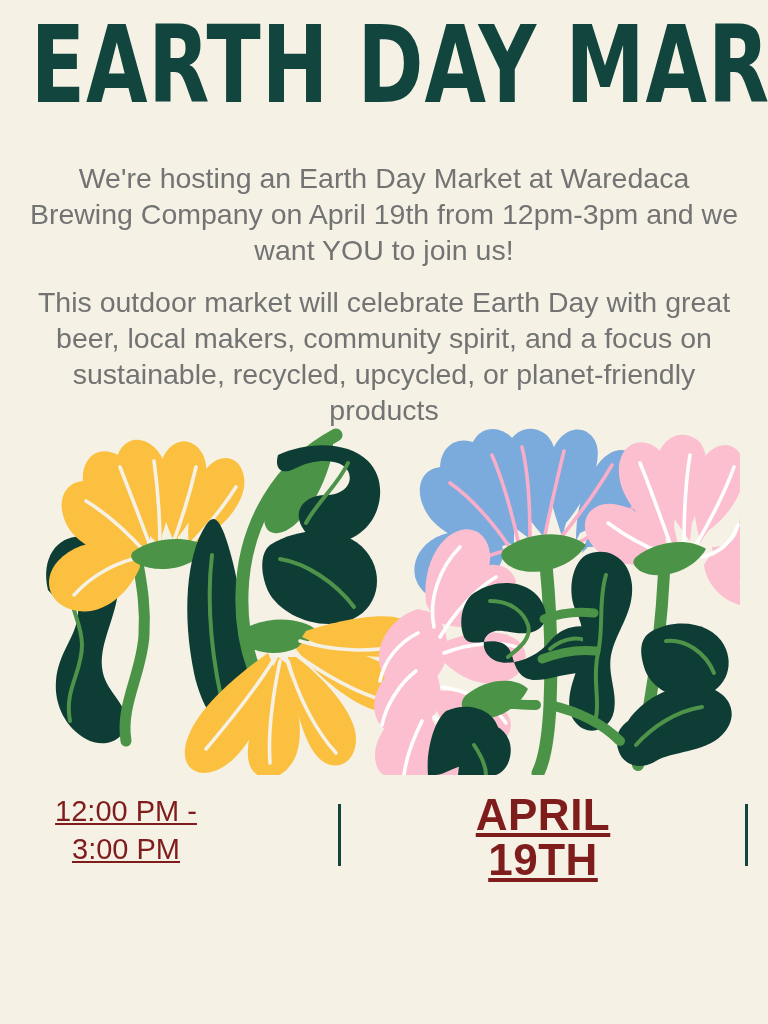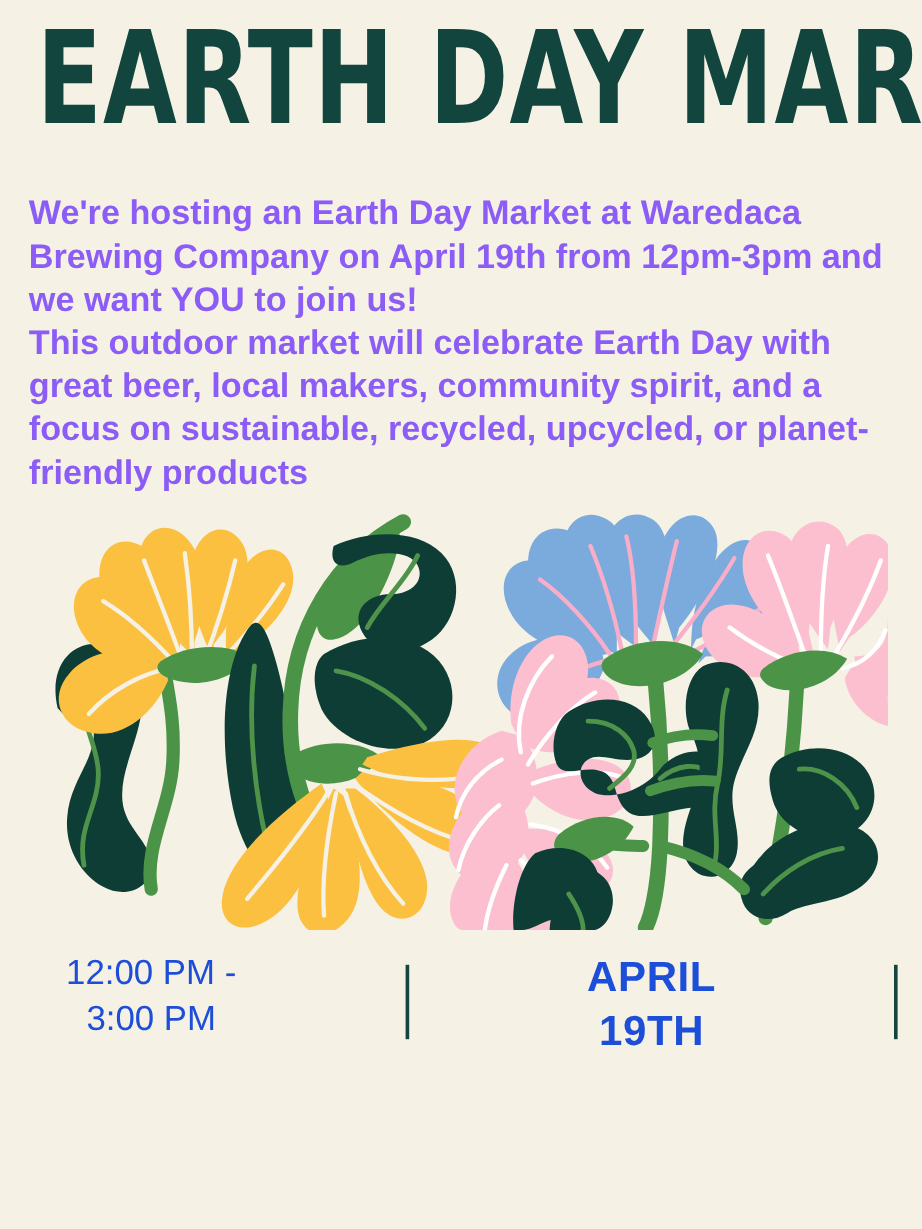--- a/index.html
+++ b/index.html
@@ -23,40 +23,41 @@
     letter-spacing:1px;
     color:#11453D;
     transform:scaleX(0.92) scaleY(1.12);
     transform-origin:50% 20%;
     white-space:nowrap;
   }
 
   
   .body-copy{
     position:absolute;left:24px;top:160px;width:720px;
+    text-align:center;
     font-size:28.5px;
     line-height:36px;
-    font-weight:700;
-    color:#8b5cf6;
+    font-weight:400;
+    color:#737373;
   }
   .body-copy p{margin:0;}
-  .body-copy p + p{margin-top:0px;}
+  .body-copy p + p{margin-top:16px;}
 
   
   .art{position:absolute;left:30px;top:405px;width:710px;height:370px;}
   .art svg{display:block;width:710px;height:370px;}
 
   
   .footer{
     position:absolute;left:20px;top:792px;width:728px;height:110px;
     display:flex;align-items:flex-start;justify-content:space-between;
   }
-  .fcol{flex:0 0 auto;text-align:center;color:#1d4ed8;}
+  .fcol{flex:0 0 auto;text-align:center;color:#7f1d1d;text-decoration:underline;}
   .fcol.time{width:200px;margin-left:6px;font-size:29px;line-height:38px;font-weight:400;}
-  .fcol.date{width:180px;font-size:35px;line-height:45px;font-weight:700;letter-spacing:0.5px;}
+  .fcol.date{width:180px;font-size:44px;line-height:45px;font-weight:700;letter-spacing:0.5px;}
   .fcol.venue{width:190px;margin-right:16px;font-size:27px;line-height:33px;font-weight:400;}
   .vdiv{flex:0 0 auto;width:3px;height:62px;background:#11453D;margin-top:12px;}
 </style>
 </head>
 <body>
 
 <div class="poster">
 
   <div class="title">EARTH DAY MARKET</div>
 

